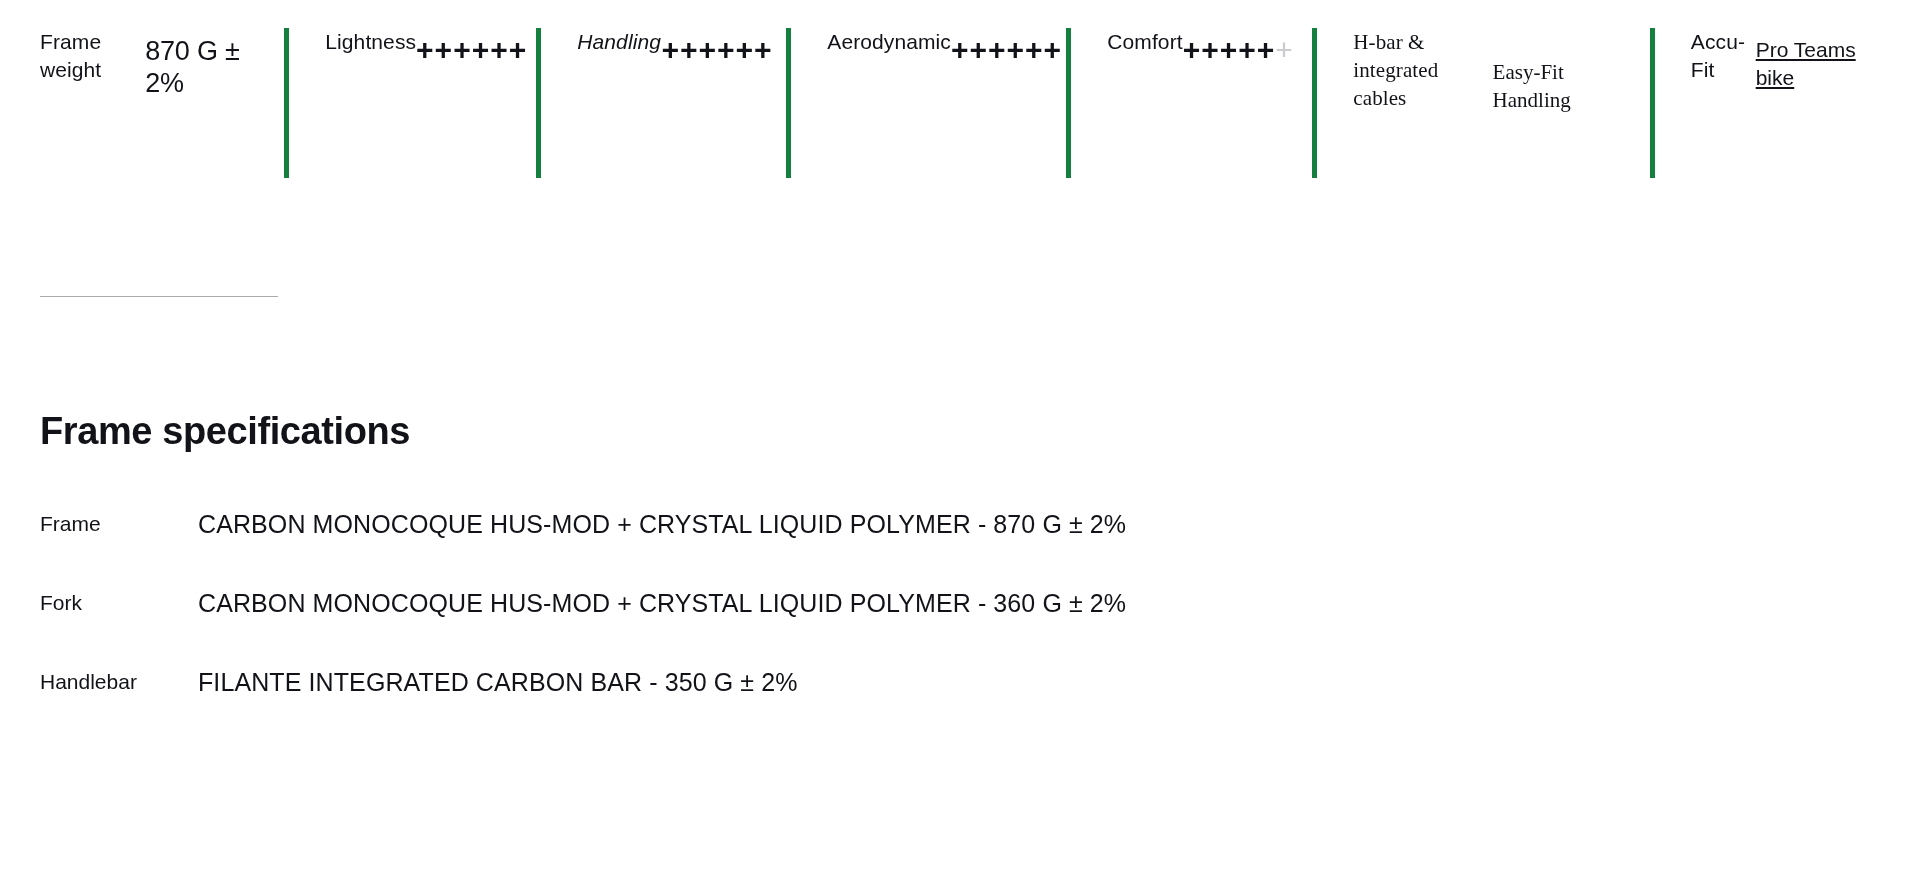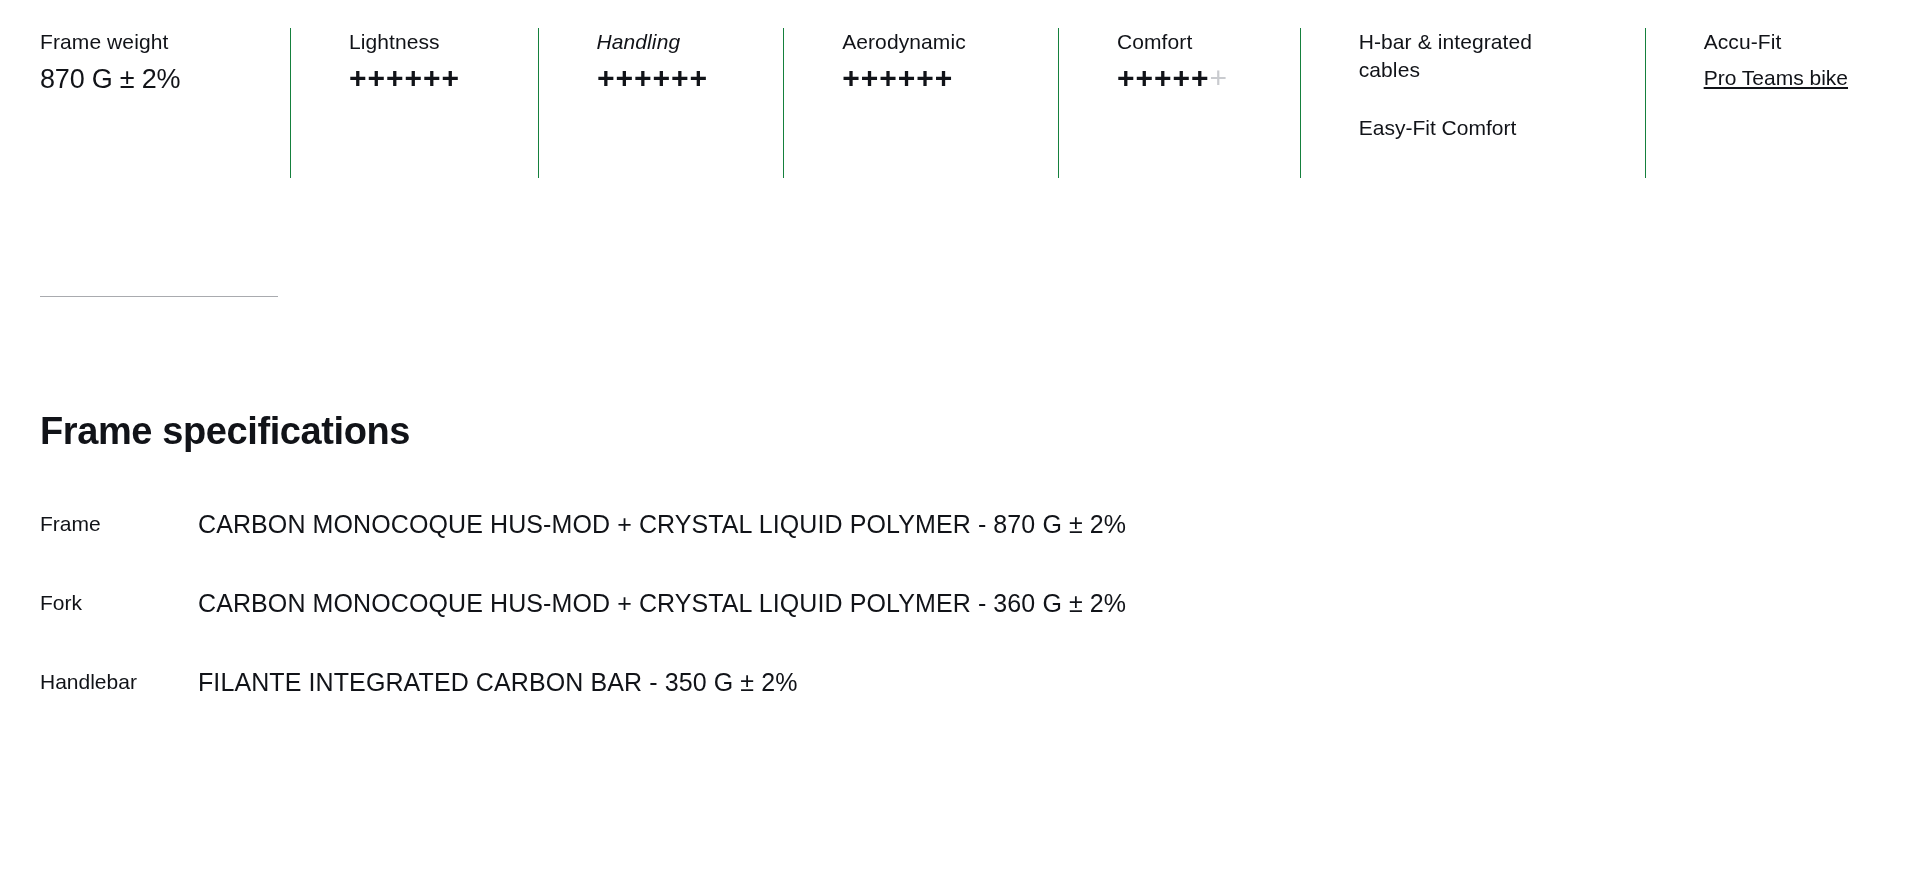--- a/index.html
+++ b/index.html
@@ -30,27 +30,26 @@
     height: 150px;
     display: flex;
     align-items: flex-start;
   }
 
   .spec-cell {
     position: relative;
     height: 150px;
     padding-right: 24px;
     display: flex;
-    flex-direction: column;
     align-items: flex-start;
   }
 
   .spec-cell + .spec-cell {
-    border-left: 1px solid #15803d;
-    padding-left: 58px;
+    border-left: 5px solid #15803d;
+    padding-left: 36px;
   }
 
   .spec-label {
     font-size: 21px;
     line-height: 28px;
     font-weight: 400;
     letter-spacing: 0.1px;
     color: #111318;
     white-space: pre-line;
   }
@@ -89,21 +88,21 @@
     color: #111318;
     text-decoration: underline;
   }
 
   
   .c0 { width: 256px; }
   .c1 { width: 252px; }
   .c2 { width: 250px; font-style: italic; }
   .c3 { width: 280px; }
   .c4 { width: 246px; }
-  .c5 { width: 352px; }
+  .c5 { width: 352px; font-family: Liberation Serif, serif; }
   .c6 { width: 260px; }
 
   
   .divider {
     position: absolute;
     left: 40px;
     top: 296px;
     width: 238px;
     height: 1px;
     background: #a9abaf;
@@ -185,21 +184,21 @@
     <div class="spec-cell c4">
       <div class="spec-label">Comfort</div>
       <div class="rating">
         <span>+++++</span><span class="off">+</span>
       </div>
     </div>
 
     <div class="spec-cell c5">
       <div class="spec-label">H-bar &amp; integrated
 cables</div>
-      <div class="spec-sub">Easy-Fit Comfort</div>
+      <div class="spec-sub">Easy-Fit Handling</div>
     </div>
 
     <div class="spec-cell c6">
       <div class="spec-label">Accu-Fit</div>
       <div class="spec-line2">Pro Teams bike</div>
     </div>
 
   </div>
 
   <div class="divider"></div>

